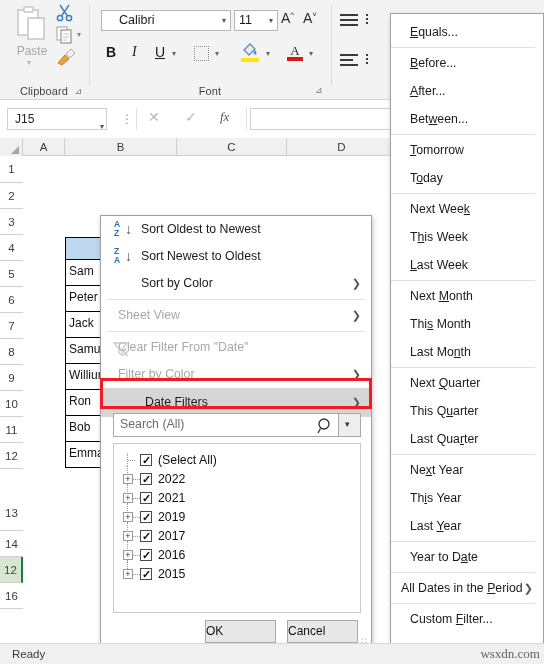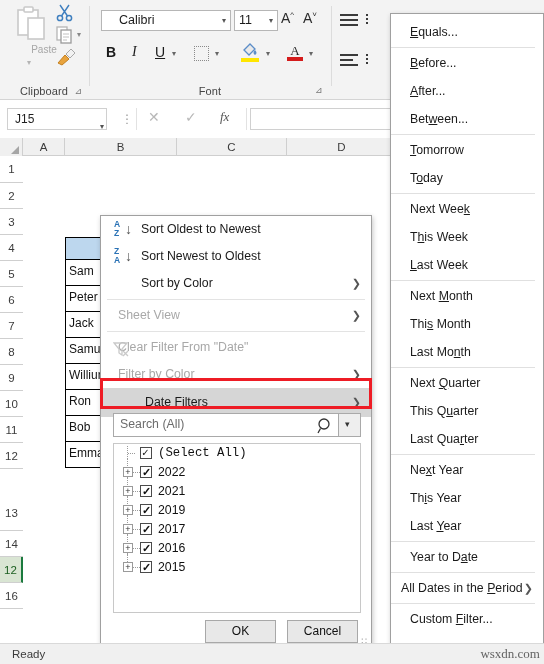--- a/index.html
+++ b/index.html
@@ -23,21 +23,21 @@
     font-size:11px; color:#444; letter-spacing:.1px;
   }
   .dialog-launcher {
     position:absolute; bottom:4px; font-size:9px; color:#777;
   }
 
   
   .paste-icon {
     position:absolute; left:12px; top:6px; width:40px; height:40px;
   }
-  .paste-label { position:absolute; left:20px; top:44px; width:48px; text-align:center; font-size:10px; color:#a6a6a6; }
+  .paste-label { position:absolute; left:8px; top:44px; width:48px; text-align:center; font-size:12px; color:#a6a6a6; }
   .paste-caret { position:absolute; left:27px; top:58px; font-size:8px; color:#b4b4b4; }
   .cut-icon   { position:absolute; left:56px; top:4px;  width:18px; height:18px; }
   .copy-icon  { position:absolute; left:56px; top:26px; width:18px; height:18px; }
   .copy-caret { position:absolute; left:77px; top:30px; font-size:8px; color:#888; }
   .fmtpaint   { position:absolute; left:56px; top:48px; width:20px; height:18px; }
 
   
   .font-name-box {
     position:absolute; left:101px; top:10px; width:130px; height:21px;
     background:#fff; border:1px solid #b6b6b6; font-size:12.5px; color:#1a1a1a;
@@ -180,21 +180,21 @@
     content:"✓"; position:absolute; left:1px; top:-4px;
     font-size:11px; color:#111; font-weight:bold;
   }
   .lrow .lbl { position:absolute; left:44px; top:0; }
   .lrow .dotline { position:absolute; left:13px; top:-4px; width:1px; height:19px; border-left:1px dotted #9a9a9a; }
   .lrow .dash { position:absolute; left:19px; top:9px; width:7px; border-top:1px dotted #9a9a9a; }
 
   .okbtn, .cancelbtn {
     position:absolute; top:404px; width:71px; height:23px;
     background:#e8e8e8; border:1px solid #a8a8a8;
-    font-size:12px; color:#111; text-align:center; line-height:21px;
+    font-size:12px; color:#111; text-align:left; line-height:21px;
   }
   .okbtn { left:104px; }
   .cancelbtn { left:186px; }
   .resize-grip { position:absolute; right:5px; bottom:3px; font-size:9px; color:#9a9a9a; letter-spacing:-1px; }
 
   
   .submenu {
     position:absolute; left:390px; top:13px; width:154px; height:651px;
     background:#fff; border:1px solid #a0a0a0;
     box-shadow:1px 2px 5px rgba(0,0,0,.22);
@@ -448,21 +448,21 @@
           <svg width="18" height="18" viewBox="0 0 18 18">
             <circle cx="7" cy="7" r="5" fill="none" stroke="#333" stroke-width="1.3"></circle>
             <path d="M3.5 11.5 L1 16" stroke="#333" stroke-width="1.3"></path>
           </svg>
         </span>
         <span class="cv">▾</span>
       </div>
     </div>
 
     <div class="listbox">
-      <div class="lrow" style="margin-top:0;font-family:Liberation Mono, monospace;">
+      <div class="lrow" style="margin-top:7px;">
         <span class="dotline" style="height:13px;top:2px;"></span>
           <span class="dash" style="left:14px;"></span>
         <span class="chk"></span>
         <span class="lbl">(Select All)</span>
       </div>
       <div class="lrow">
         <span class="dotline"></span>
         <span class="plus">+</span>
         <span class="dash"></span>
         <span class="chk"></span>

